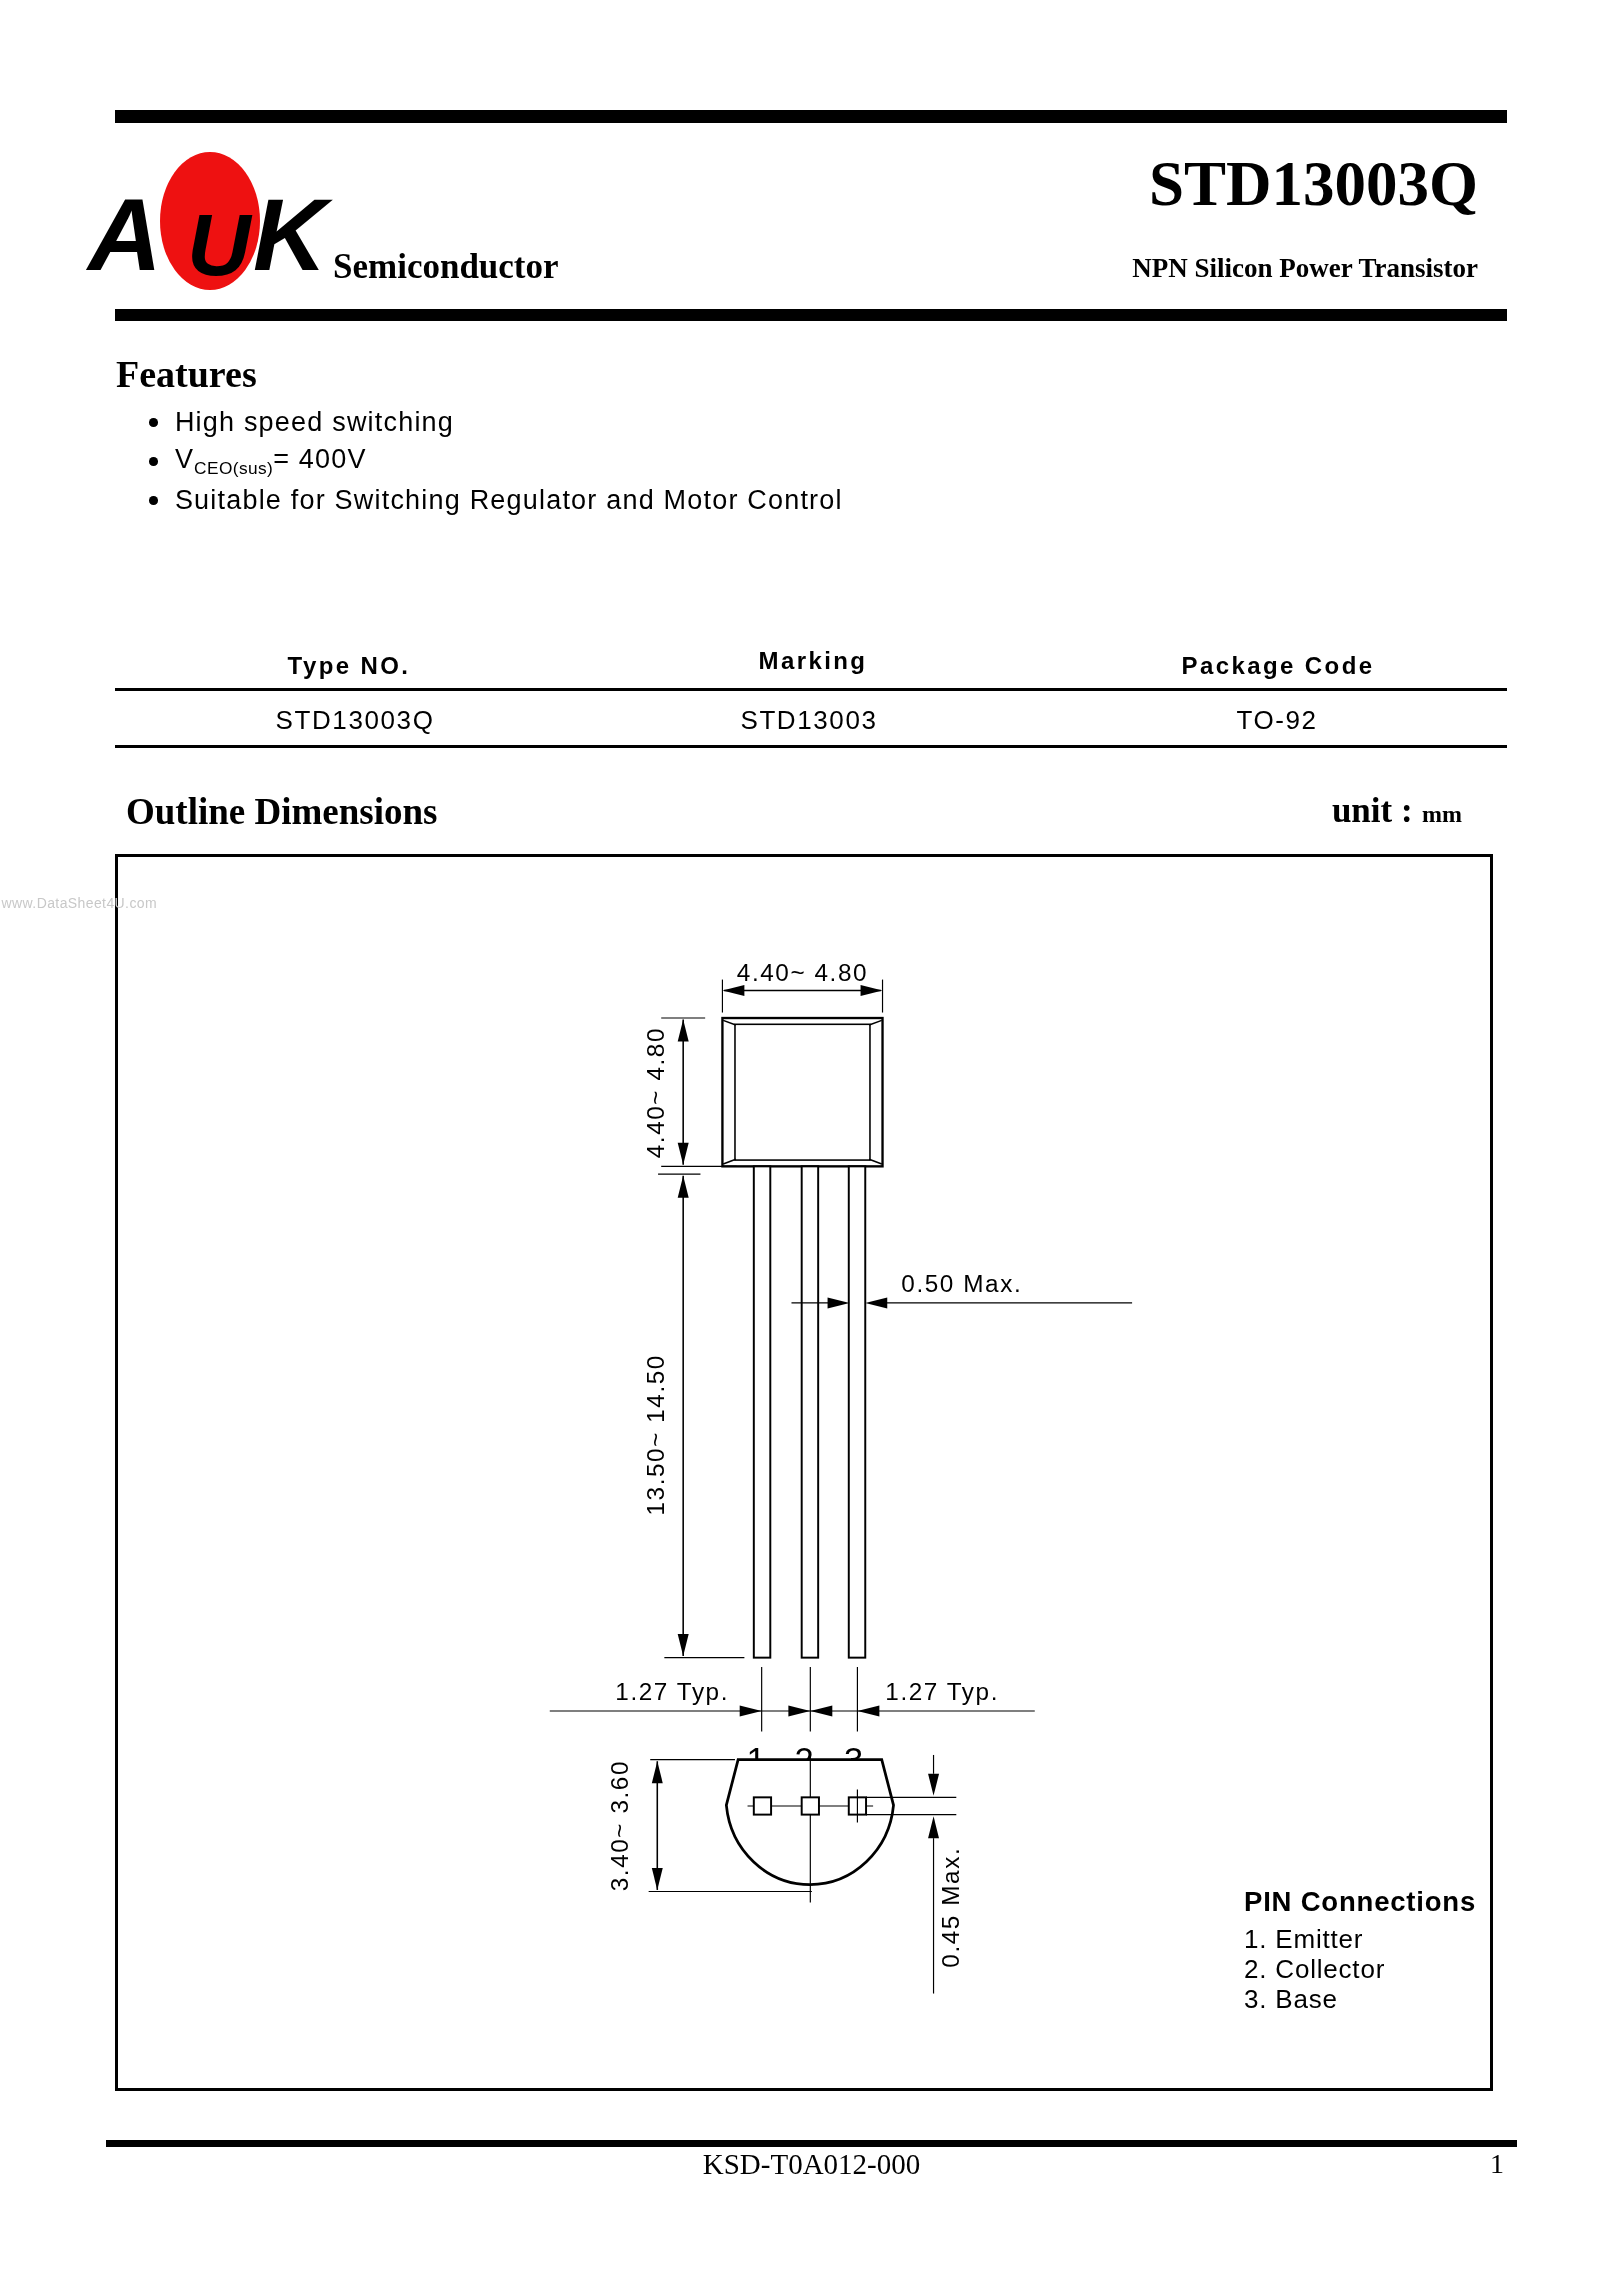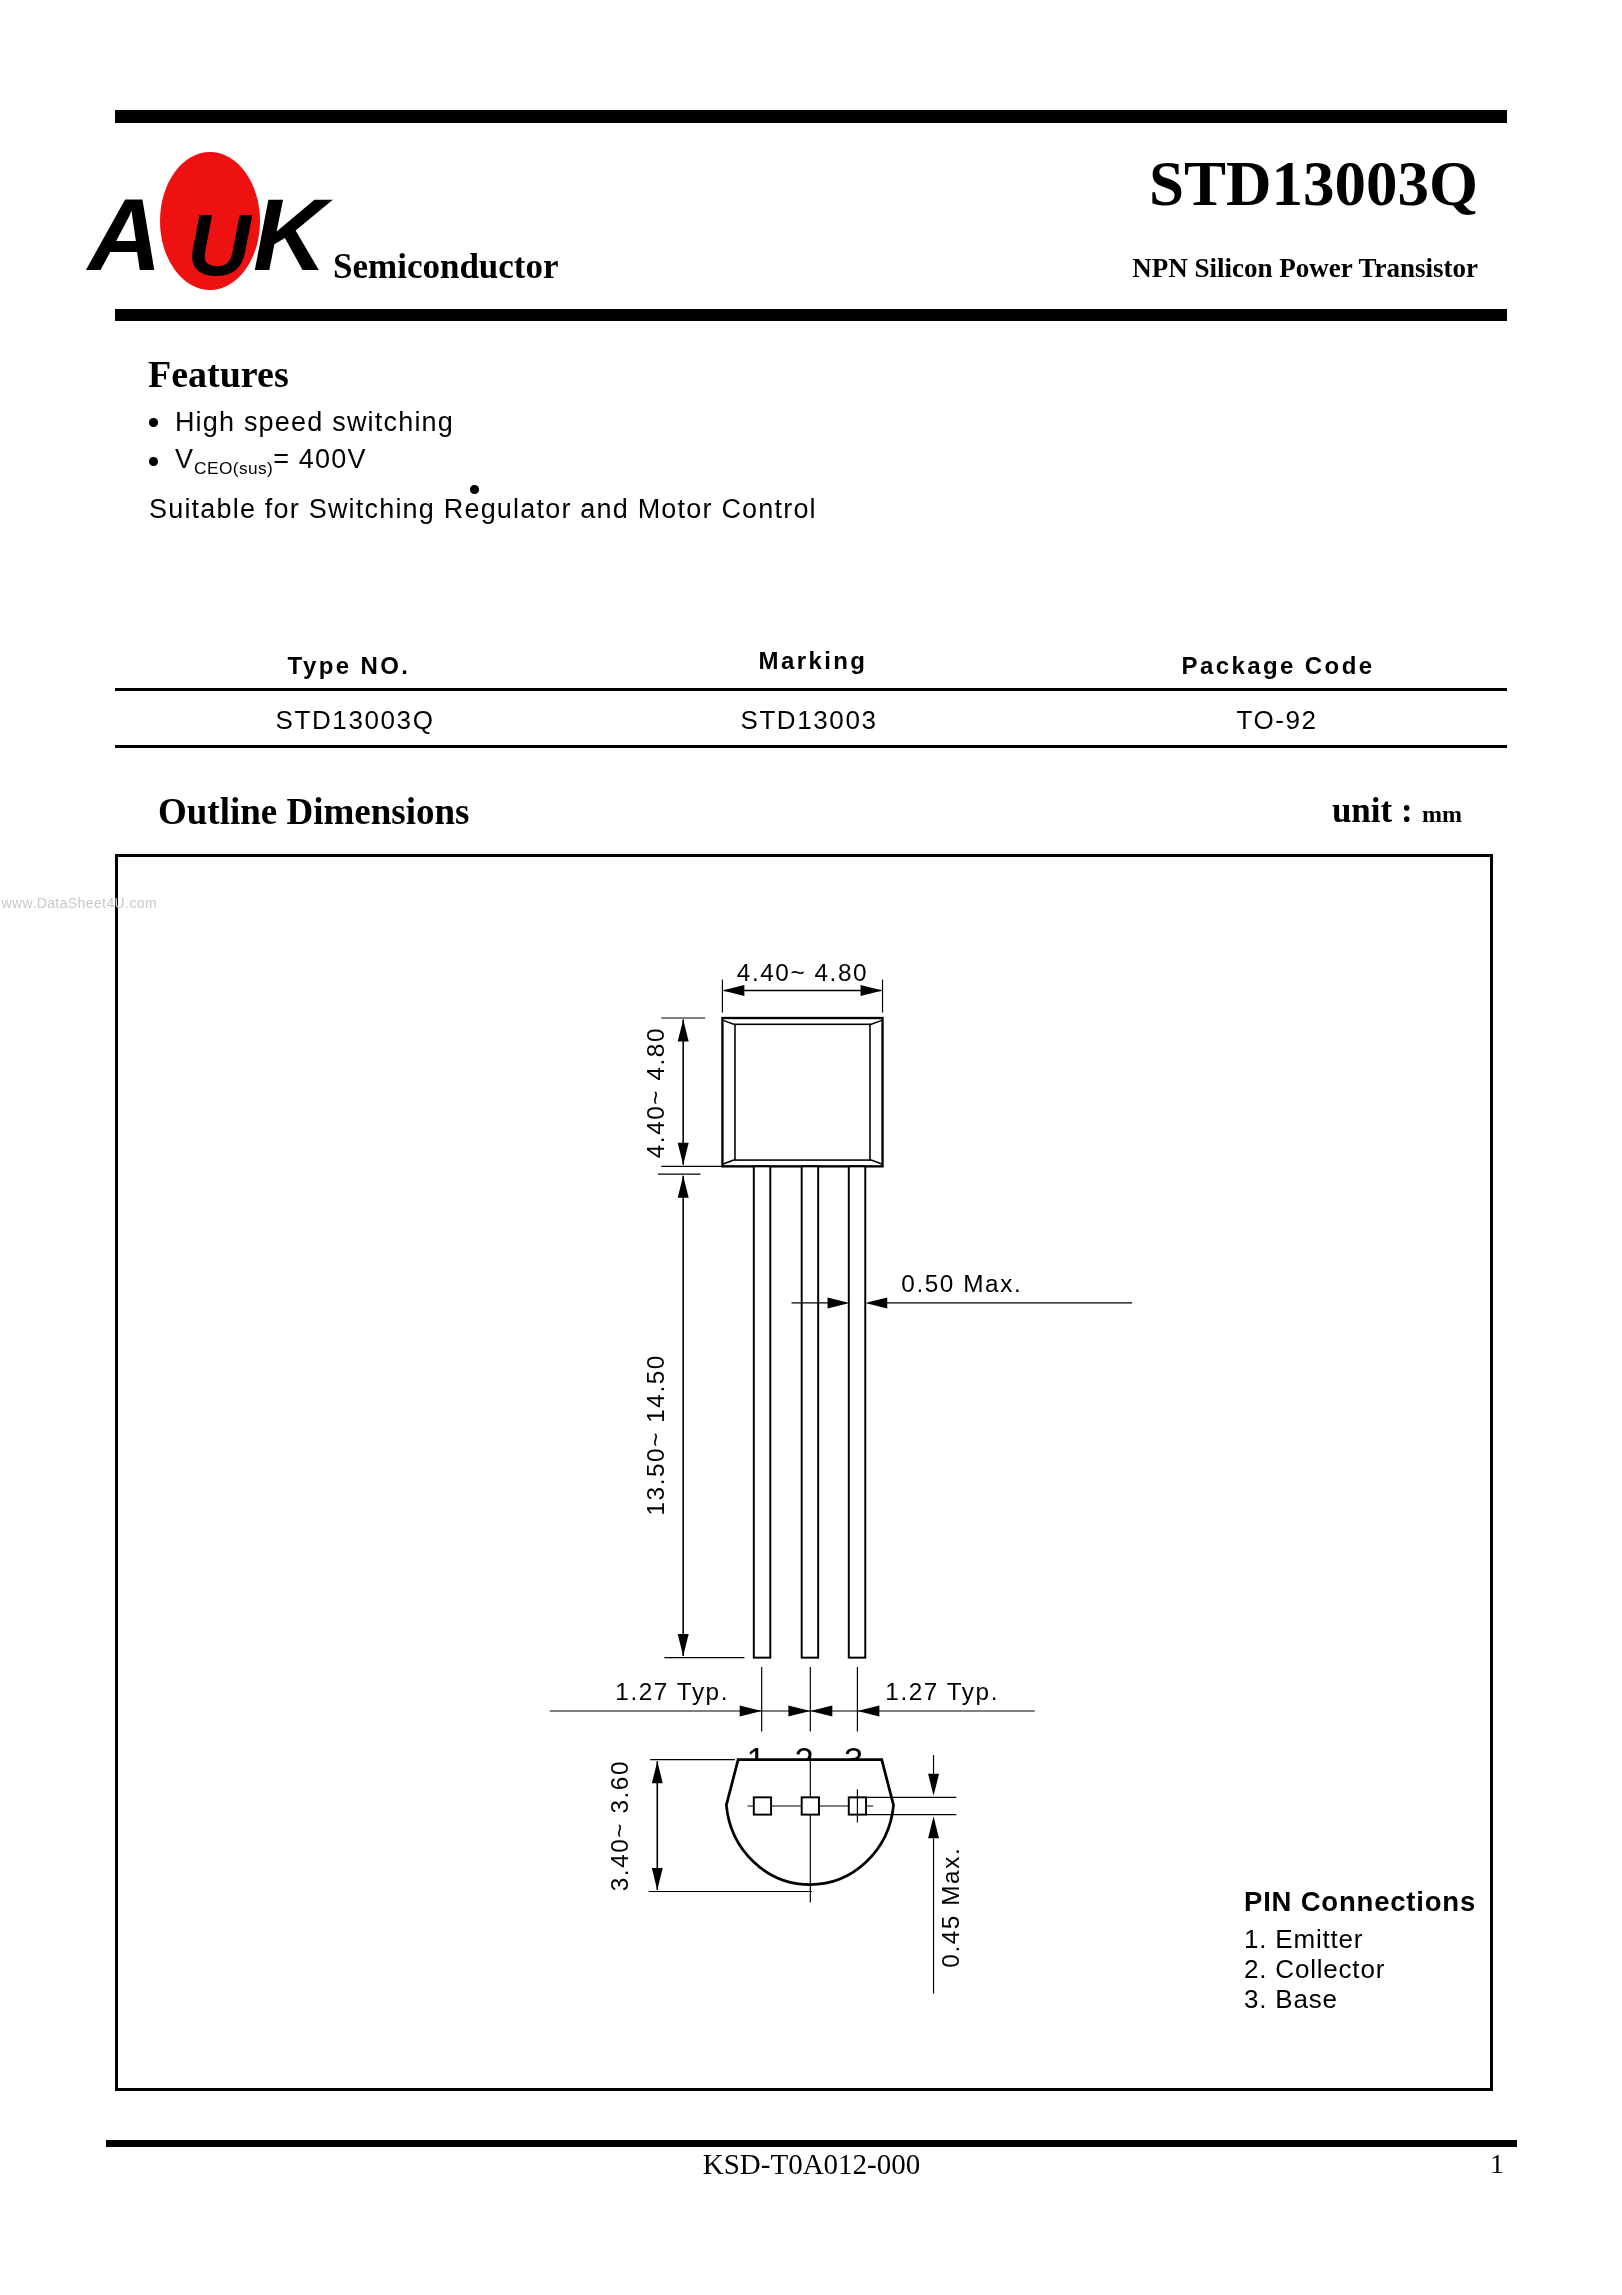--- a/index.html
+++ b/index.html
@@ -17,21 +17,21 @@
   .logo-a{left:88px;top:184px;font-size:102px;}
   .logo-u{left:187px;top:201px;font-size:88px;}
   .logo-k{left:253px;top:184px;font-size:102px;}
   .logo-semi{position:absolute;left:333px;top:247px;font-family:"Liberation Serif","DejaVu Serif",serif;
     font-weight:bold;font-size:35px;text-align:center;}
   .doc-title{position:absolute;right:145px;top:151px;font-family:"Liberation Serif","DejaVu Serif",serif;
     font-weight:bold;font-size:63px;line-height:1.05;}
   .doc-subtitle{position:absolute;right:145px;top:253px;font-family:"Liberation Serif","DejaVu Serif",serif;
     font-weight:bold;font-size:27px;}
   
-  .h-serif{position:absolute;font-family:"Liberation Serif","DejaVu Serif",serif;font-weight:bold;margin-left:32px;}
+  .h-serif{position:absolute;font-family:"Liberation Serif","DejaVu Serif",serif;font-weight:bold;}
   
   .bullet-item{position:absolute;display:flex;align-items:center;font-size:27px;letter-spacing:1.2px;}
   .bullet-dot{width:8.6px;height:8.6px;border-radius:50%;background:#000;margin-right:17.3px;flex:0 0 auto;}
   .bullet-item sub{font-size:17.3px;letter-spacing:0.4px;}
   
   .tbl-head{position:absolute;transform:translateX(-50%);font-size:24px;font-weight:bold;letter-spacing:2.4px;white-space:nowrap;}
   .tbl-cell{position:absolute;transform:translateX(-50%);font-size:26px;letter-spacing:1.6px;white-space:nowrap;}
   
   .unit-wrap{position:absolute;right:161px;top:791px;font-family:"Liberation Serif","DejaVu Serif",serif;
     font-weight:bold;display:flex;align-items:baseline;}
@@ -73,21 +73,21 @@
 
   <div class="h-serif" style="left:116px;top:352px;font-size:38px;">Features</div>
   <div class="bullet-item" style="left:149px;top:407px;text-align:right;">
     <span class="bullet-dot"></span>
     <span>High speed switching</span>
   </div>
   <div class="bullet-item" style="left:149px;top:444px;">
     <span class="bullet-dot"></span>
     <span><span>V</span><sub>CEO(sus)</sub><span>= 400V</span></span>
   </div>
-  <div class="bullet-item" style="left:149px;top:485px;flex-direction:column;">
+  <div class="bullet-item" style="left:149px;top:485px;">
     <span class="bullet-dot"></span>
     <span>Suitable for Switching Regulator and Motor Control</span>
   </div>
 
   <div class="tbl-head" style="left:349px;top:652px;">Type NO.</div>
   <div class="tbl-head" style="left:813px;top:647px;">Marking</div>
   <div class="tbl-head" style="left:1278px;top:652px;">Package Code</div>
   <div class="bar" style="left:115px;top:688px;width:1392px;height:3.1px;"></div>
   <div class="tbl-cell" style="left:355px;top:705px;">STD13003Q</div>
   <div class="tbl-cell" style="left:809px;top:705px;">STD13003</div>

